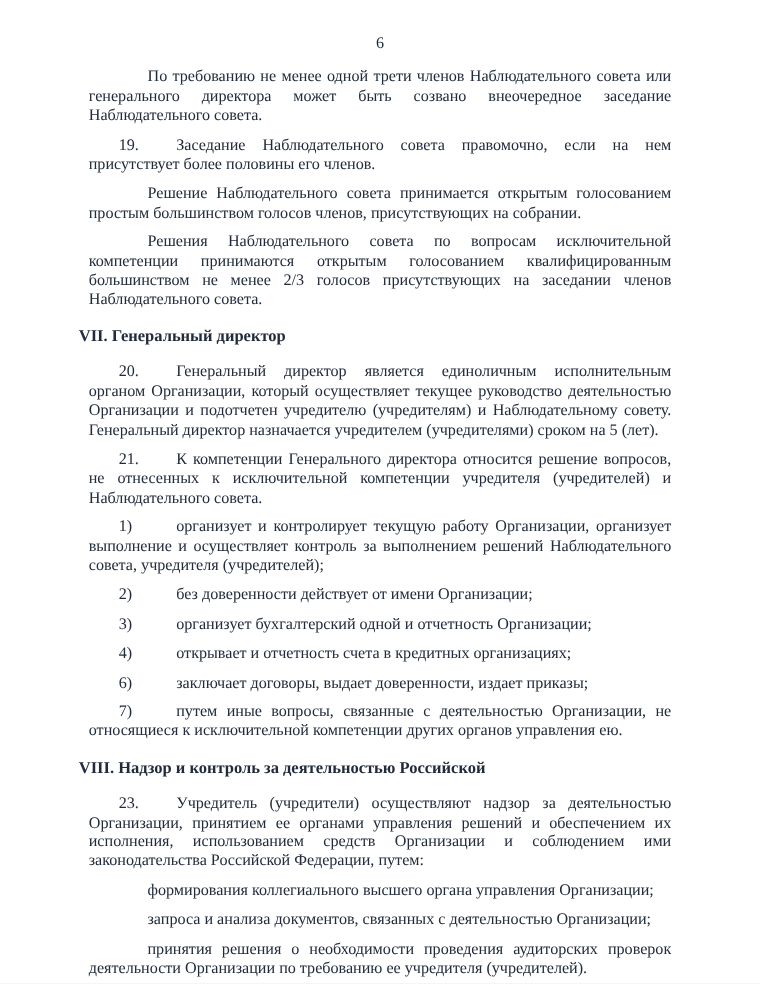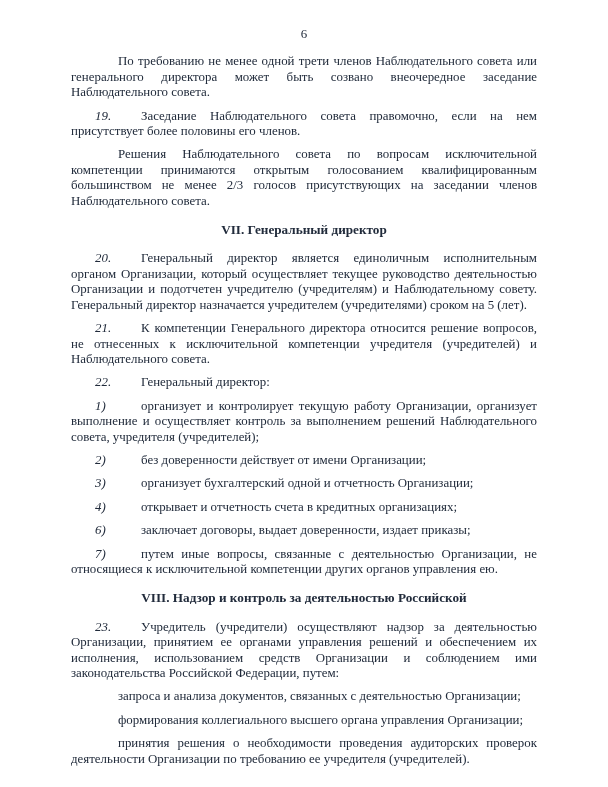--- a/index.html
+++ b/index.html
@@ -30,68 +30,67 @@
     text-align: justify;
     text-indent: 47px;
   }
   .para.numbered {
     text-indent: 24px;
   }
   .num {
     display: inline-block;
     min-width: 46px;
     text-indent: 0;
-    font-style: italic;
   }
   .section-heading {
     margin: 13px 0 14px 0;
     font-size: 13.2px;
     font-weight: bold;
-    text-align: center;
+    text-align: left;
     color: #212b3b;
   }
 </style>
 </head>
 <body>
 
 <div class="page">
 
   <p class="page-number">6</p>
 
   <p class="para"><span>По требованию не менее одной трети членов Наблюдательного совета или генерального директора может быть созвано внеочередное заседание Наблюдательного совета.</span></p>
 
   <p class="para numbered"><span class="num">19.</span><span>Заседание Наблюдательного совета правомочно, если на нем присутствует более половины его членов.</span></p>
 
+  <p class="para"><span>Решение Наблюдательного совета принимается открытым голосованием простым большинством голосов членов, присутствующих на собрании.</span></p>
 
   <p class="para"><span>Решения Наблюдательного совета по вопросам исключительной компетенции принимаются открытым голосованием квалифицированным большинством не менее 2/3 голосов присутствующих на заседании членов Наблюдательного совета.</span></p>
 
   <h2 class="section-heading">VII. Генеральный директор</h2>
 
   <p class="para numbered"><span class="num">20.</span><span>Генеральный директор является единоличным исполнительным органом Организации, который осуществляет текущее руководство деятельностью Организации и подотчетен учредителю (учредителям) и Наблюдательному совету. Генеральный директор назначается учредителем (учредителями) сроком на 5 (лет).</span></p>
 
   <p class="para numbered"><span class="num">21.</span><span>К компетенции Генерального директора относится решение вопросов, не отнесенных к исключительной компетенции учредителя (учредителей) и Наблюдательного совета.</span></p>
 
-  <p class="para numbered"><span class="num">22.</span><span>Генеральный директор:</span></p>
 
   <p class="para numbered"><span class="num">1)</span><span>организует и контролирует текущую работу Организации, организует выполнение и осуществляет контроль за выполнением решений Наблюдательного совета, учредителя (учредителей);</span></p>
 
   <p class="para numbered"><span class="num">2)</span><span>без доверенности действует от имени Организации;</span></p>
 
   <p class="para numbered"><span class="num">3)</span><span>организует бухгалтерский одной и отчетность Организации;</span></p>
 
   <p class="para numbered"><span class="num">4)</span><span>открывает и отчетность счета в кредитных организациях;</span></p>
 
 
   <p class="para numbered"><span class="num">6)</span><span>заключает договоры, выдает доверенности, издает приказы;</span></p>
 
   <p class="para numbered"><span class="num">7)</span><span>путем иные вопросы, связанные с деятельностью Организации, не относящиеся к исключительной компетенции других органов управления ею.</span></p>
 
   <h2 class="section-heading">VIII. Надзор и контроль за деятельностью Российской</h2>
 
   <p class="para numbered"><span class="num">23.</span><span>Учредитель (учредители) осуществляют надзор за деятельностью Организации, принятием ее органами управления решений и обеспечением их исполнения, использованием средств Организации и соблюдением ими законодательства Российской Федерации, путем:</span></p>
 
+  <p class="para"><span>формирования коллегиального высшего органа управления Организации;</span></p>
+
   <p class="para"><span>запроса и анализа документов, связанных с деятельностью Организации;</span></p>
-
-  <p class="para"><span>формирования коллегиального высшего органа управления Организации;</span></p>
 
   <p class="para"><span>принятия решения о необходимости проведения аудиторских проверок деятельности Организации по требованию ее учредителя (учредителей).</span></p>
 
 </div>
 
 </body></html>

